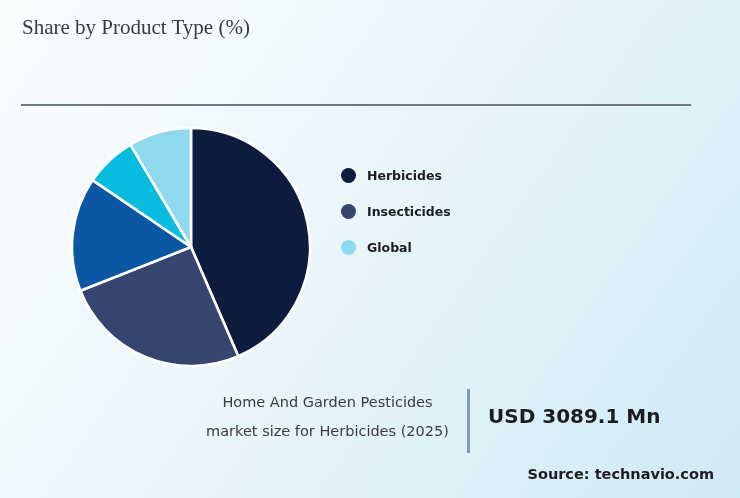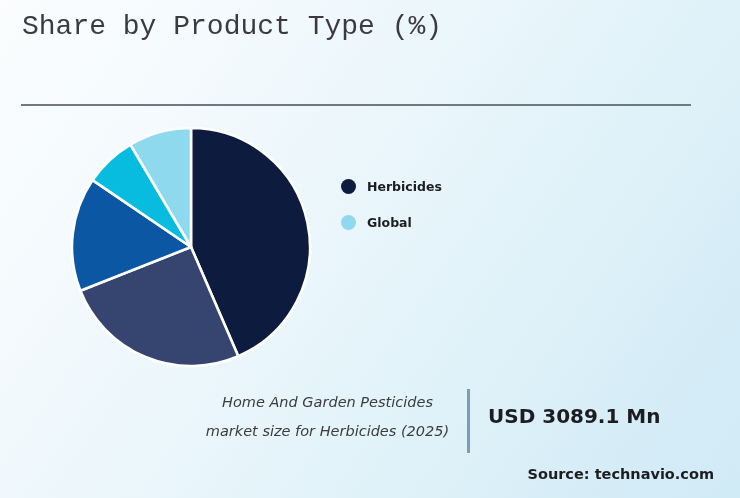--- a/index.html
+++ b/index.html
@@ -37,23 +37,23 @@
     font-family: "DejaVu Sans", sans-serif;
     font-weight: bold;
     font-size: 25px;
     line-height: 29px;
     color: #222226;
     letter-spacing: -0.2px;
     margin: 0;
     white-space: pre-line;
   }
   .subtitle {
-    font-family: Liberation Mono, monospace;
+    font-family: Liberation Serif, serif;
     font-weight: normal;
-    font-size: 28px;
+    font-size: 21px;
     line-height: 26px;
     color: #3a3a3f;
     margin: 2px 0 0 0;
   }
   #title-rule {
     position: absolute;
     left: 21px;
     top: 104px;
     width: 670px;
     height: 2px;
@@ -72,21 +72,20 @@
 
   
   #legend {
     position: absolute;
     left: 341px;
     top: 168px;
     width: 200px;
   }
   .legend-row {
     display: flex;
-    align-items: center;
     height: 36px;
   }
   .legend-swatch {
     width: 15px;
     height: 15px;
     border-radius: 50%;
     flex: 0 0 auto;
   }
   .legend-label {
     font-family: "DejaVu Sans", sans-serif;
@@ -104,21 +103,20 @@
     top: 388px;
     width: 520px;
     height: 70px;
   }
   #callout-left {
     position: absolute;
     left: 0;
     top: 0;
     width: 255px;
     text-align: center;
-    font-style: italic;
   }
   .callout-line {
     font-family: "DejaVu Sans", sans-serif;
     font-size: 14.5px;
     color: #3b3b40;
     line-height: 29px;
     white-space: nowrap;
   }
   #callout-divider {
     position: absolute;
@@ -173,20 +171,24 @@
         </g>
     </svg>
   </div>
 
   <div id="legend">
     <div class="legend-row">
       <span class="legend-swatch" style="background: rgb(13, 27, 62);"></span>
       <span class="legend-label">Herbicides</span>
     </div>
     <div class="legend-row">
+      <span class="legend-swatch" style="background: rgb(54, 69, 111);"></span>
+      <span class="legend-label">Insecticides</span>
+    </div>
+    <div class="legend-row">
       <span class="legend-swatch" style="background: rgb(143, 217, 239);"></span>
       <span class="legend-label">Global</span>
     </div>
   </div>
 
   <div id="callout">
     <div id="callout-left">
       <div class="callout-line">Home And Garden Pesticides</div>
       <div class="callout-line">market size for Herbicides (2025)</div>
     </div>

